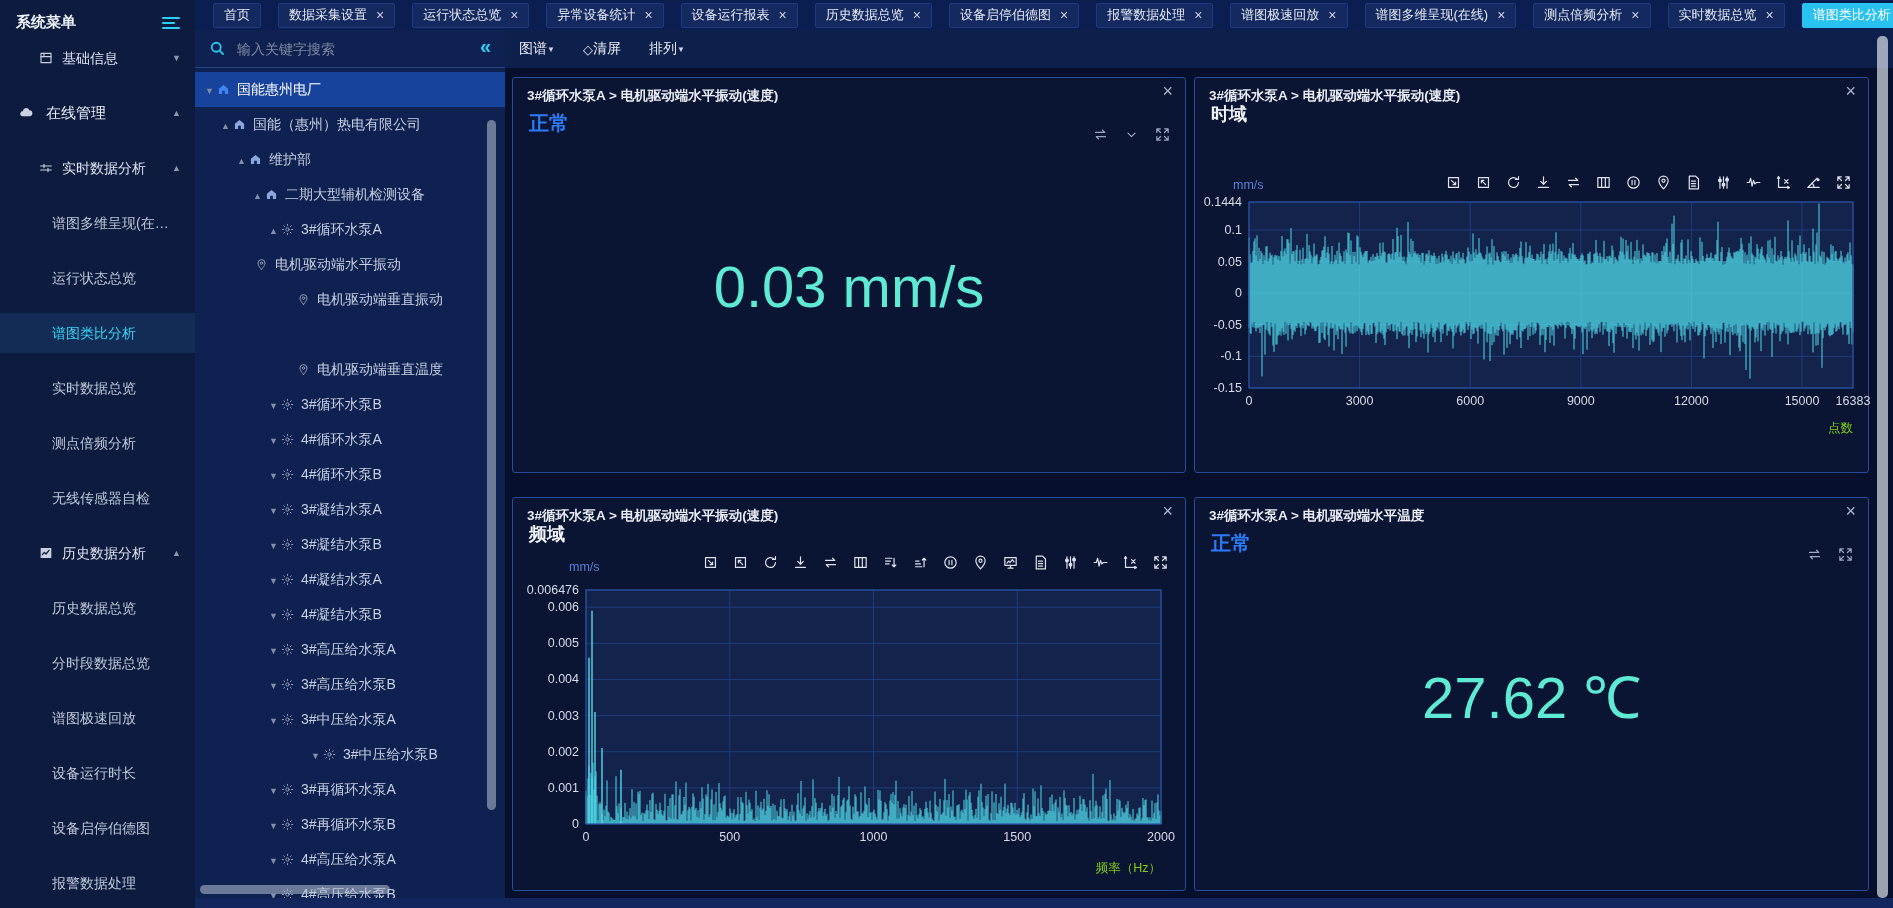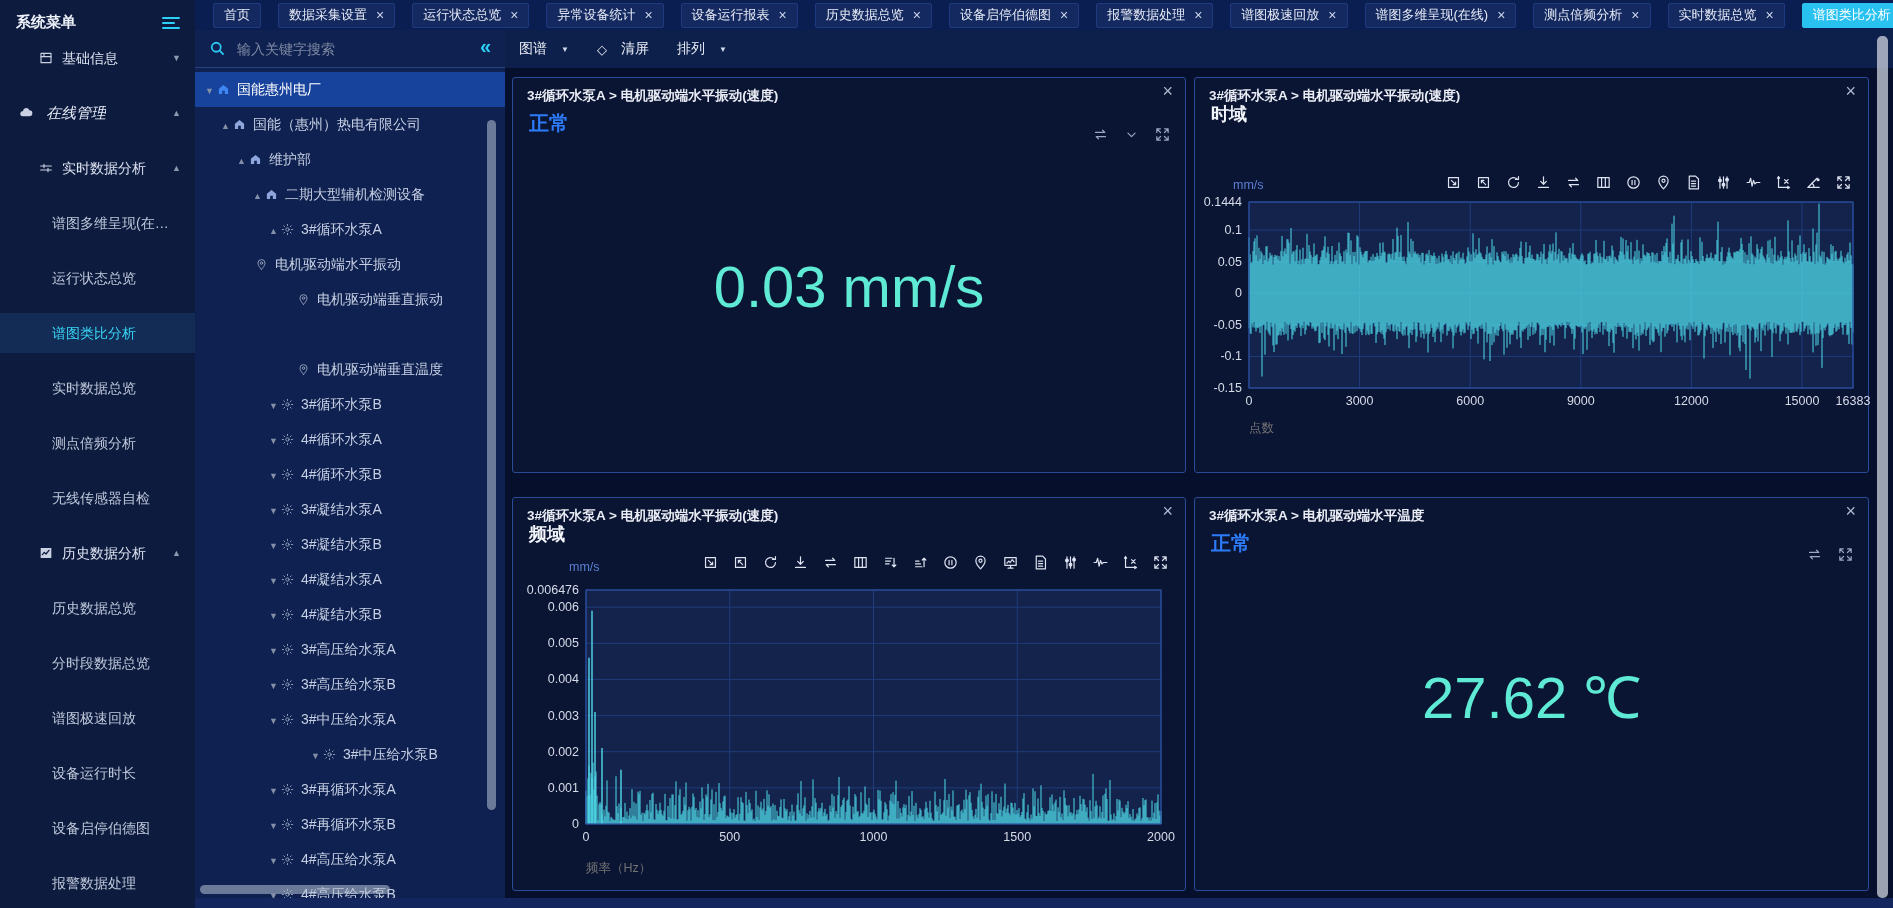--- a/index.html
+++ b/index.html
@@ -44,41 +44,41 @@
   .tchev{display:inline-block;width:12px;font-size:9px;color:#8490a8;}
   .tnode .n-icon{display:inline-flex;vertical-align:-2px;margin-right:7px;}
   .tree-vscroll{position:absolute;left:487px;top:120px;width:9px;height:690px;border-radius:5px;
                 background:rgba(186,196,214,.55);}
   .tree-hscroll{position:absolute;left:200px;top:885px;width:190px;height:9px;border-radius:5px;
                 background:rgba(186,196,214,.55);}
   
   .main-strip{position:absolute;left:505px;top:30px;width:1388px;height:38px;background:#0d1f4b;
               display:flex;align-items:center;gap:28px;padding-left:14px;box-sizing:border-box;
               color:#e9edf6;font-size:14px;}
-  .mt-item{display:flex;align-items:center;gap:14px;cursor:pointer;white-space:nowrap;}
+  .mt-item{display:flex;align-items:center;gap:0;cursor:pointer;white-space:nowrap;}
   .mt-caret{font-size:8px;color:#cfd8ea;}
   .mt-diamond{color:#e9edf6;font-size:13px;}
   
   .panel{position:absolute;background:#0a1433;border:1px solid #2a4b97;border-radius:3px;box-sizing:border-box;}
   #p1{left:512px;top:77px;width:674px;height:396px;}
   #p2{left:1194px;top:77px;width:675px;height:396px;}
   #p3{left:512px;top:497px;width:674px;height:394px;}
   #p4{left:1194px;top:497px;width:675px;height:394px;}
   .p-title{position:absolute;left:14px;top:9px;font-size:13.5px;font-weight:bold;color:#e9ecf4;white-space:nowrap;}
   .p-close{position:absolute;right:12px;top:4px;color:#aeb8cf;font-size:18px;cursor:pointer;line-height:1;}
   .p-status{position:absolute;left:16px;top:32px;color:#2d7bf8;font-size:20px;font-weight:bold;}
   .p-bigval{position:absolute;left:0;right:0;text-align:center;color:#5eead4;font-size:58px;}
   .p-minitools{position:absolute;right:14px;top:48px;display:flex;gap:14px;color:#9ba8c6;}
   .p-subtitle{position:absolute;left:16px;top:24px;font-size:18px;font-weight:bold;color:#f2f5fa;}
   .p-tools{position:absolute;right:16px;display:flex;gap:13px;color:#dde3f0;}
   #p2 .p-tools{top:96px;} #p3 .p-tools{top:56px;}
   .ticon{display:inline-flex;cursor:pointer;}
   .p-unit{position:absolute;color:#5c7fd6;font-size:12.5px;}
   #p2 .p-unit{left:38px;top:100px;} #p3 .p-unit{left:56px;top:62px;}
-  .p-xcaption{position:absolute;color:#737373;font-size:12.5px;text-align:left;}
+  .p-xcaption{position:absolute;color:#84cc16;font-size:12.5px;text-align:right;}
   #p2 .p-xcaption{left:54px;width:604px;top:342px;} #p3 .p-xcaption{left:73px;width:575px;top:362px;}
   .chart-box{position:absolute;left:0;}
   #p2 .chart-box{top:118px;width:675px;height:232px;}
   #p3 .chart-box{top:86px;width:674px;height:288px;}
   
   .main-vscroll{position:absolute;left:1877px;top:36px;width:11px;height:862px;border-radius:5px;
                 background:rgba(205,212,224,.75);}
   .bottom-strip{position:absolute;left:195px;top:898px;width:1698px;height:10px;background:#13265e;}
 </style>
 </head>
@@ -97,21 +97,21 @@
         <div class="side-item lvl1" style="top: 38px;">
           <span class="s-icon" style="left: 38px;">
             <svg viewBox="0 0 24 24" width="16" height="16" fill="none" stroke="currentColor" stroke-width="1.7" stroke-linecap="round" stroke-linejoin="round">
               <rect x="4.5" y="5" width="15" height="14"></rect>
               <path d="M4.5 10 h15 M9 5 v5"></path>
             </svg>
           </span>
           <span class="s-label" style="left: 62px;">基础信息</span>
           <span class="s-chev">▼</span>
         </div>
-        <div class="side-item lvl0" style="top: 93px; font-style: italic;">
+        <div class="side-item lvl0" style="top: 93px;">
           <span class="s-icon" style="left: 18px;">
             <svg viewBox="0 0 24 24" width="16" height="16" fill="none" stroke="currentColor" stroke-width="1.7" stroke-linecap="round" stroke-linejoin="round">
               <path d="M7 17 a4 4 0 0 1 .4-7.98 A5 5 0 0 1 17 7.7 A4.2 4.2 0 0 1 16.8 17 Z" fill="currentColor" stroke="none"></path>
             </svg>
           </span>
           <span class="s-label" style="left: 46px;">在线管理</span>
           <span class="s-chev">▲</span>
         </div>
         <div class="side-item lvl1" style="top: 148px;">
           <span class="s-icon" style="left: 38px;">

